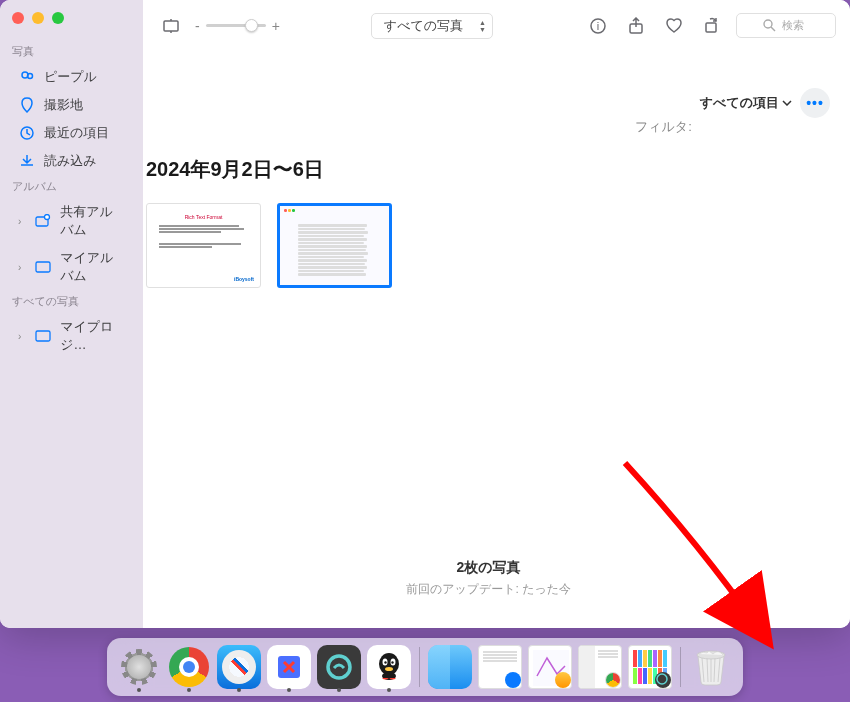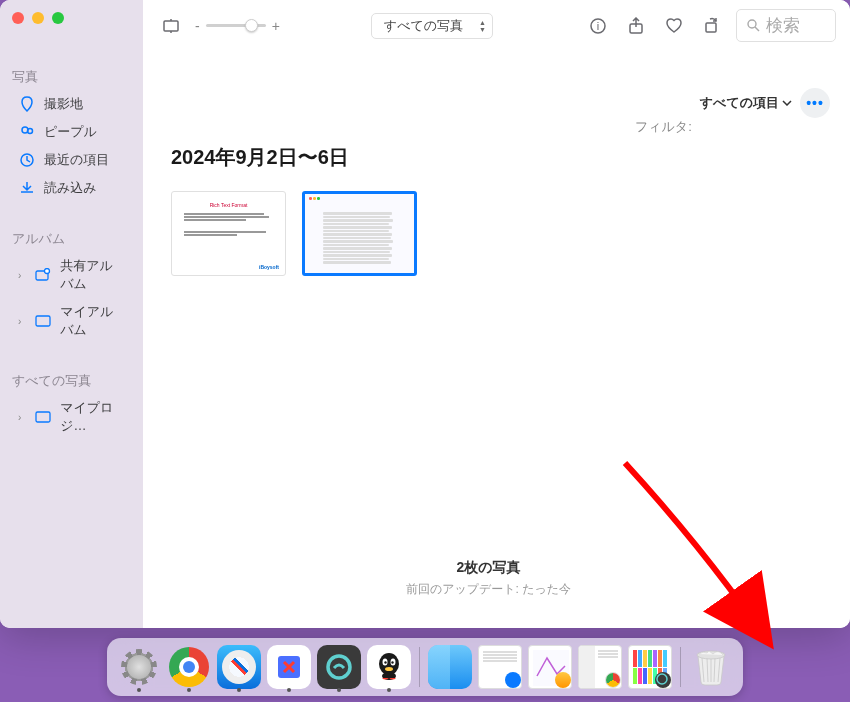--- a/index.html
+++ b/index.html
@@ -2,41 +2,41 @@
 <html><head>
   <meta charset="utf-8">
   <style>
     * { margin: 0; padding: 0; box-sizing: border-box; font-family: -apple-system, BlinkMacSystemFont, "Hiragino Kaku Gothic ProN", sans-serif; }
     body { width: 850px; height: 702px; background: #8a5db5; overflow: hidden; position: relative; }
     .window { position: absolute; top: 0; left: 0; width: 850px; height: 628px; background: #fff; border-radius: 10px; display: flex; overflow: hidden; box-shadow: 0 10px 40px rgba(0,0,0,0.2); }
     .sidebar { width: 143px; background: #e7e0ec; display: flex; flex-direction: column; padding-top: 12px; }
     .traffic { display: flex; gap: 8px; padding: 0 12px 16px; }
     .dot { width: 12px; height: 12px; border-radius: 50%; }
     .red { background: #ff5f57; } .yellow { background: #febc2e; } .green { background: #28c840; }
-    .section-header { font-size: 13px; color: #8b8590; padding: 4px 12px; margin-top: 24px; }
+    .section-header { font-size: 11px; color: #8b8590; padding: 4px 12px; margin-top: 0; }
     .section-header:first-of-type { margin-top: 0; }
     .nav-item { display: flex; align-items: center; gap: 8px; padding: 4px 10px; margin: 1px 8px; border-radius: 5px; font-size: 13px; color: #3c3c3e; cursor: pointer; }
     .nav-item.selected { background: #c1b5d4; }
     .nav-item .icon { width: 18px; height: 18px; display: flex; align-items: center; justify-content: center; color: #007aff; flex-shrink: 0; }
     .nav-item .chevron { width: 10px; color: #888; font-size: 10px; }
     .main { flex: 1; display: flex; flex-direction: column; background: #fff; }
     .toolbar { height: 52px; display: flex; align-items: center; padding: 0 14px; gap: 10px; border-bottom: 1px solid transparent; }
     .tb-btn { width: 28px; height: 28px; display: flex; align-items: center; justify-content: center; color: #6b6b70; cursor: pointer; }
     .slider { display: flex; align-items: center; gap: 6px; color: #888; font-size: 14px; }
     .slider-track { width: 60px; height: 3px; background: #d0d0d0; border-radius: 2px; position: relative; }
     .slider-knob { position: absolute; right: 8px; top: -5px; width: 13px; height: 13px; background: #fff; border: 1px solid #ccc; border-radius: 50%; box-shadow: 0 1px 2px rgba(0,0,0,0.2); }
     .dropdown { display: flex; align-items: center; gap: 16px; background: #fff; border: 1px solid #e0e0e0; border-radius: 5px; padding: 3px 6px 3px 12px; font-size: 13px; color: #444; }
     .dropdown .arrows { display: flex; flex-direction: column; font-size: 7px; line-height: 7px; color: #666; }
     .spacer { flex: 1; }
-    .search { display: flex; align-items: center; gap: 6px; background: #fff; border: 1px solid #e0e0e0; border-radius: 5px; padding: 4px 10px; font-size: 17px; color: #aaa; width: 100px; }
+    .search { display: flex; align-items: center; gap: 6px; background: #fff; border: 1px solid #e0e0e0; border-radius: 5px; padding: 4px 26px; font-size: 11px; color: #aaa; width: 100px; }
     .filters-row { display: flex; justify-content: flex-end; align-items: center; padding: 18px 20px 8px; gap: 8px; }
     .filter-label { font-size: 13px; color: #888; margin-top: 48px; }
     .filter-val { font-size: 13px; font-weight: 600; color: #333; display: flex; align-items: center; gap: 3px; }
     .more-btn { width: 30px; height: 30px; border-radius: 50%; background: #eef0f2; display: flex; align-items: center; justify-content: center; color: #007aff; font-weight: bold; letter-spacing: 1px; font-size: 14px; }
-    .content { flex: 1; padding: 0 28px; overflow: auto; position: relative; }
+    .content { flex: 1; padding: 0 3px; overflow: auto; position: relative; margin-top: 12px; }
     .date-title { font-size: 20px; font-weight: 700; color: #1a1a1a; margin-bottom: 20px; }
     .thumbs { display: flex; gap: 16px; }
     .thumb { width: 115px; height: 85px; background: #f5f5f5; border: 1px solid #e0e0e0; border-radius: 3px; padding: 10px 12px; font-size: 4px; color: #999; line-height: 1.4; overflow: hidden; position: relative; }
     .thumb.selected { border: 3px solid #0a7aff; background: #fdfdfd; }
     .thumb-rows { display: flex; flex-direction: column; gap: 1px; padding: 8px 6px; }
     .thumb-row { height: 2.5px; background: #ddd; border-radius: 1px; }
     .footer-text { position: absolute; bottom: 30px; left: 0; right: 16px; text-align: center; }
     .count { font-size: 14px; font-weight: 600; color: #333; }
     .updated { font-size: 12px; color: #999; margin-top: 4px; }
     .arrow-anno { position: absolute; pointer-events: none; z-index: 100; }
@@ -67,33 +67,33 @@
   <div class="sidebar">
     <div class="traffic">
       <div class="dot red"></div>
       <div class="dot yellow"></div>
       <div class="dot green"></div>
     </div>
     <div class="section-header">写真</div>
     <div class="nav-item">
       <span class="icon">
           <svg width="16" height="16" viewBox="0 0 16 16">
-            <path d="M8 1 C5 1 3 3 3 6 C3 10 8 15 8 15 C8 15 13 10 13 6 C13 3 11 1 8 1 Z" fill="none" stroke="#0a7aff" stroke-width="1.5"></path>
-          </svg>
-        </span>
-      <span>撮影地</span>
-    </div>
-    <div class="nav-item">
-      <span class="icon">
-          <svg width="16" height="16" viewBox="0 0 16 16">
             <circle cx="6" cy="6" r="3" fill="none" stroke="#0a7aff" stroke-width="1.5"></circle>
             <circle cx="11" cy="7" r="2.5" fill="none" stroke="#0a7aff" stroke-width="1.5"></circle>
           </svg>
         </span>
       <span>ピープル</span>
+    </div>
+    <div class="nav-item">
+      <span class="icon">
+          <svg width="16" height="16" viewBox="0 0 16 16">
+            <path d="M8 1 C5 1 3 3 3 6 C3 10 8 15 8 15 C8 15 13 10 13 6 C13 3 11 1 8 1 Z" fill="none" stroke="#0a7aff" stroke-width="1.5"></path>
+          </svg>
+        </span>
+      <span>撮影地</span>
     </div>
     <div class="nav-item">
       <span class="icon">
           <svg width="16" height="16" viewBox="0 0 16 16">
             <circle cx="8" cy="8" r="6" fill="none" stroke="#0a7aff" stroke-width="1.5"></circle>
             <path d="M8 4 L8 8 L11 10" stroke="#0a7aff" stroke-width="1.5" fill="none"></path>
           </svg>
         </span>
       <span>最近の項目</span>
     </div>

